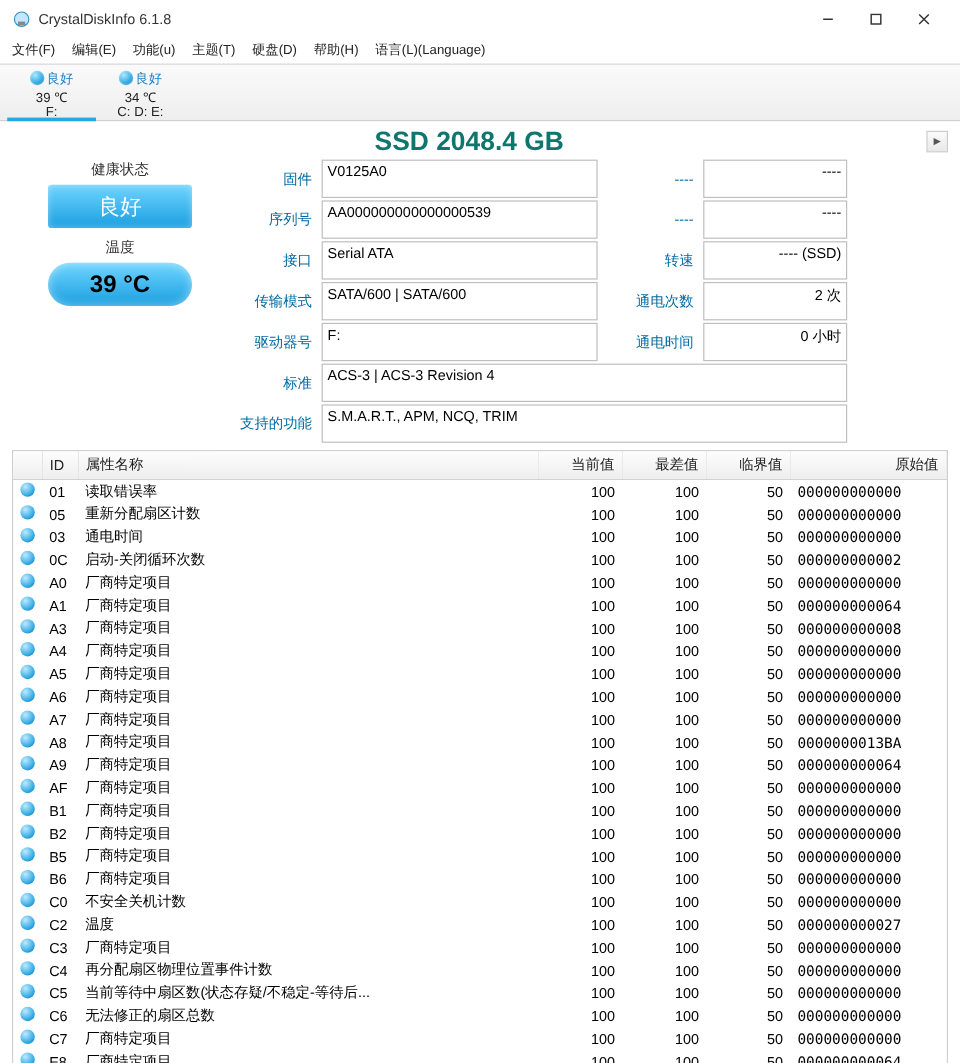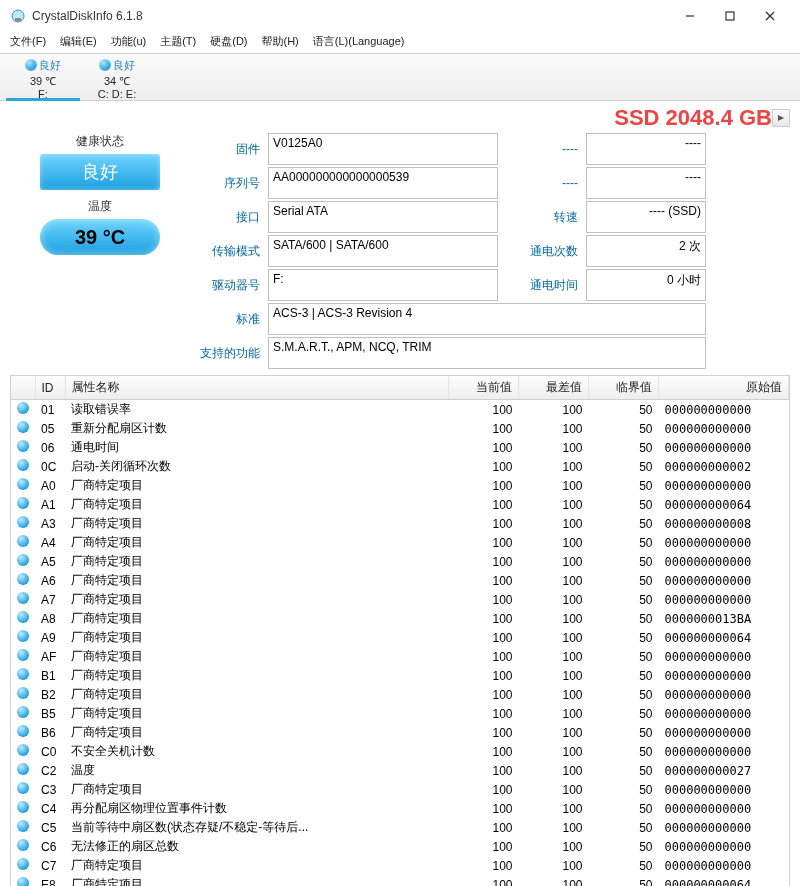--- a/index.html
+++ b/index.html
@@ -15,21 +15,21 @@
 .drivebar { display: flex; padding: 2px 6px 0 6px; background: linear-gradient(#fafafa,#eeeeee); border-bottom: 1px solid #d0d0d0; }
 .drivetab { width: 74px; text-align: center; font-size: 11px; color: #222; padding: 2px 0 0 0; position: relative; }
 .drivetab .orb { width: 12px; height: 12px; border-radius: 50%; background: radial-gradient(circle at 35% 30%, #aee8ff, #2aa7e0 60%, #0a6aa0); display: inline-block; margin-right: 2px; vertical-align: -2px; box-shadow: inset 0 0 2px rgba(255,255,255,.7); }
 .drivetab .status { color: #1a7fc4; }
 .drivetab .line { height: 3px; width: 100%; position: absolute; left:0; bottom:-1px; }
 .drivetab.active .line { background: #2aa7e0; }
 .drivetab.nonactive .line { background: transparent; }
 
 .content { padding: 0 10px 6px 10px; }
 .disk-title-row { display: flex; align-items: center; padding: 4px 0 2px 0; }
-.disk-title { flex: 1; text-align: right; font-size: 22px; font-weight: 600; color: #ef4444; }
+.disk-title { flex: 1; text-align: center; font-size: 22px; font-weight: 600; color: #0f766e; }
 .arrow-btn { width: 18px; height: 18px; border: 1px solid #ccc; background: linear-gradient(#fafafa,#e8e8e8); display:flex; align-items:center; justify-content:center; }
 .arrow-btn svg { width:8px; height:8px; fill:#555; }
 
 .info-grid { display: grid; grid-template-columns: 180px 1fr; gap: 2px 4px; }
 .left-col { display: flex; flex-direction: column; align-items: center; gap: 2px; }
 .label-small { font-size: 12px; color: #333; }
 .status-box { width: 120px; height: 36px; background: linear-gradient(#6fd4ff,#1a9fe0); color: #fff; font-size: 18px; display:flex; align-items:center; justify-content:center; border-radius: 3px; margin: 2px 0 6px 0; box-shadow: inset 0 0 6px rgba(255,255,255,.4); }
 .temp-box { width: 120px; height: 36px; background: linear-gradient(#6fd4ff,#1a9fe0); color: #000; font-size: 20px; font-weight: 700; display:flex; align-items:center; justify-content:center; border-radius: 18px; margin-top: 2px; box-shadow: inset 0 0 8px rgba(255,255,255,.5); }
 
 .right-col { display: grid; grid-template-columns: 70px 230px 80px 120px; gap: 2px 4px; align-items: center; font-size: 12px; }
@@ -194,21 +194,21 @@
             <td class="orb-cell"><span class="orb2"></span></td>
             <td>05</td>
             <td>重新分配扇区计数</td>
             <td class="num">100</td>
             <td class="num">100</td>
             <td class="num">50</td>
             <td class="raw">000000000000</td>
           </tr>
           <tr>
             <td class="orb-cell"><span class="orb2"></span></td>
-            <td>06</td>
+            <td>03</td>
             <td>通电时间</td>
             <td class="num">100</td>
             <td class="num">100</td>
             <td class="num">50</td>
             <td class="raw">000000000000</td>
           </tr>
           <tr>
             <td class="orb-cell"><span class="orb2"></span></td>
             <td>0C</td>
             <td>启动-关闭循环次数</td>

